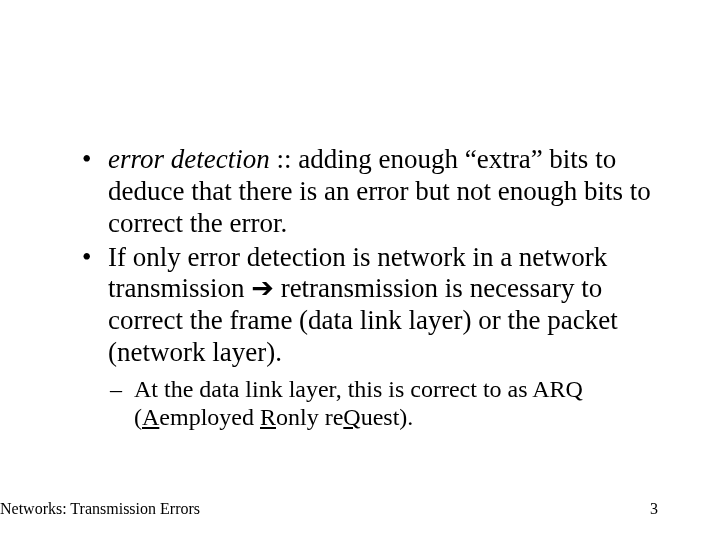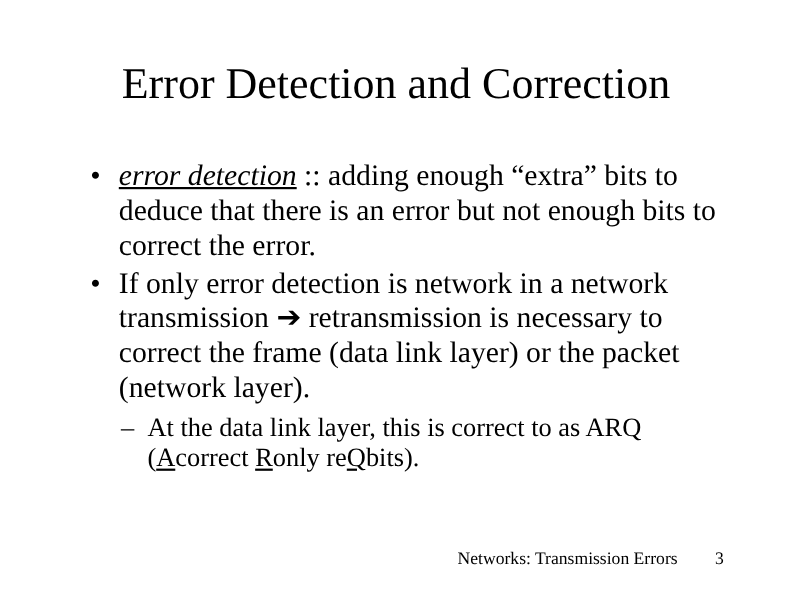--- a/index.html
+++ b/index.html
@@ -62,60 +62,59 @@
     padding-left: 26px;
     font-size: 24px;
     line-height: 1.18;
   }
   ul.level2 > li::before {
     content: "–";
     position: absolute;
     left: 2px;
     top: 0;
   }
-  .italic { font-style: italic; text-decoration: underline; }
+  .italic { font-style: italic; }
   .ul { text-decoration: underline; }
   .arrow {
     font-family: "Arial", sans-serif;
   }
   .footer-center {
     position: absolute;
     bottom: 22px;
     left: 0;
     width: 616px;
-    text-align: right;
+    text-align: left;
     font-size: 16px;
   }
   .footer-right {
     position: absolute;
     bottom: 22px;
     right: 62px;
     font-size: 16px;
   }
 </style>
 </head>
 <body>
 
 <div class="slide">
 
-  <div class="title">Error Detection and Correction</div>
 
   <div class="body">
     <ul class="level1">
 
       <li>
         <span class="italic">error detection</span><span> :: adding enough “extra” bits to deduce that there is an error but not enough bits to correct the error.</span>
       </li>
 
       <li>
         <span>If only error detection is network in a network transmission </span><span class="arrow">➔</span><span> retransmission is necessary to correct the frame (data link layer) or the packet (network layer).</span>
 
         <ul class="level2">
           <li>
-            <span>At the data link layer, this is correct to as </span><span>ARQ</span><span> (</span><span class="ul">A</span><span>correct </span><span class="ul">R</span><span>only re</span><span class="ul">Q</span><span>bits).</span><span></span>
+            <span>At the data link layer, this is correct to as </span><span>ARQ</span><span> (</span><span class="ul">A</span><span>employed </span><span class="ul">R</span><span>only re</span><span class="ul">Q</span><span>uest).</span><span></span>
           </li>
         </ul>
       </li>
 
     </ul>
   </div>
 
   <div class="footer-center">Networks: Transmission Errors</div>
   <div class="footer-right">3</div>
 

